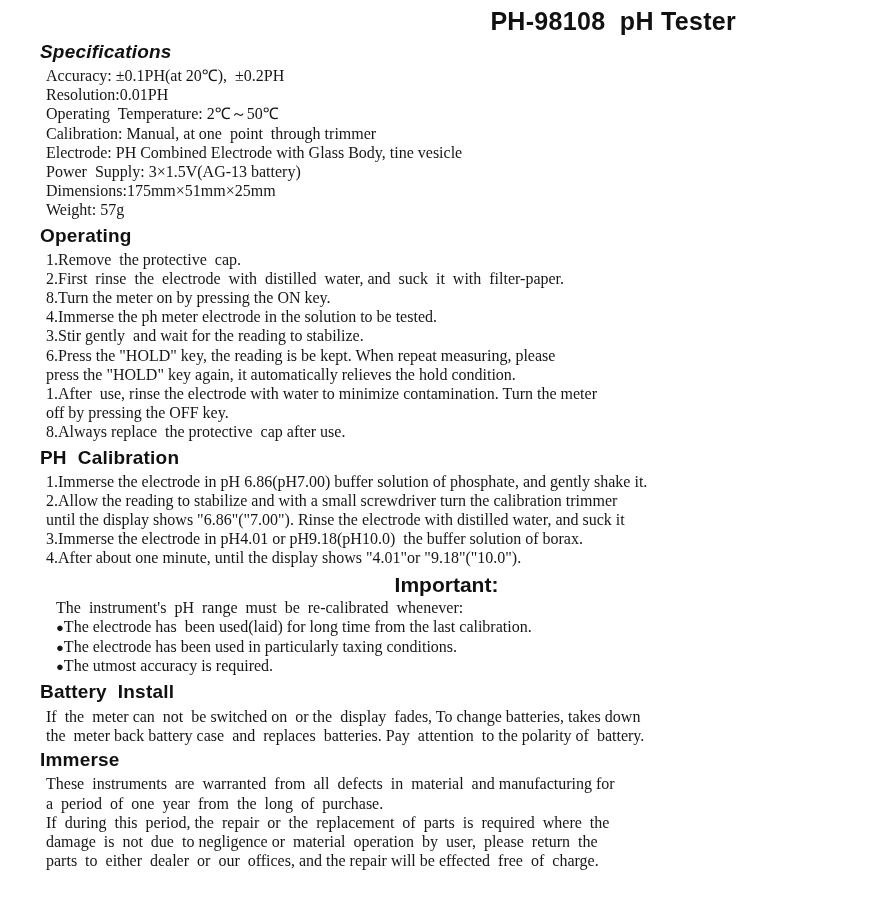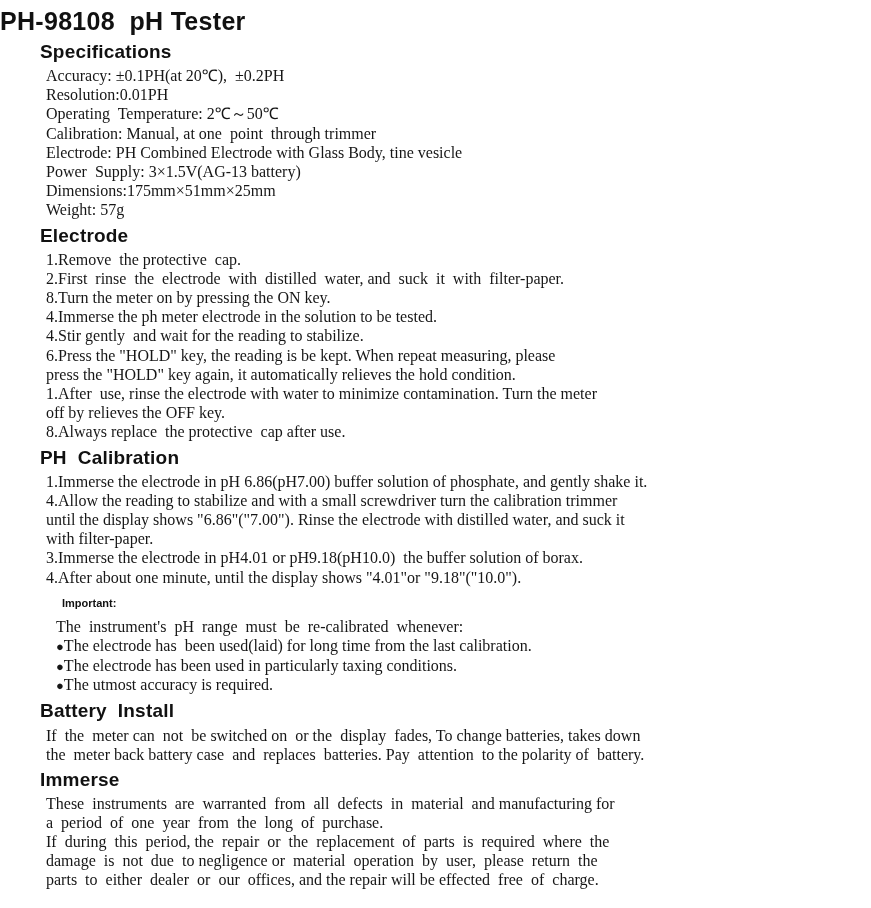--- a/index.html
+++ b/index.html
@@ -14,45 +14,46 @@
     color: #161616;
     padding-top: 7px;
     box-sizing: border-box;
   }
   .doc-title {
     font-family: "Liberation Sans", sans-serif;
     font-weight: bold;
     font-size: 25px;
     line-height: 28px;
     width: 736px;
-    text-align: left;
+    text-align: right;
     margin: 0 0 6px 0;
     white-space: pre-wrap;
     letter-spacing: 0.3px;
     color: #111;
   }
   .section-heading {
     font-family: "Liberation Sans", sans-serif;
     font-weight: bold;
     font-size: 19px;
     line-height: 22px;
     margin: 5px 40px 3px 40px;
     white-space: pre-wrap;
     letter-spacing: 0.2px;
     color: #111;
   }
-  .section-heading.first { margin-top: 2px; }
+  .section-heading.first { margin-top: 2px; font-style: italic; }
   .sub-heading {
     font-family: "Liberation Sans", sans-serif;
     font-weight: bold;
-    font-size: 11px;
+    font-size: 21px;
     line-height: 21px;
     margin: 6px 40px 3px 62px;
     white-space: pre-wrap;
     color: #111;
+    text-align: center;
   }
   .line {
     font-family: "Liberation Serif", serif;
     font-size: 16px;
     line-height: 19.2px;
     margin: 0 36px 0 46px;
     white-space: pre-wrap;
   }
   .line.imp { margin-left: 56px; }
   .bullet-icon {
@@ -73,37 +74,36 @@
   <h2 class="section-heading first">Specifications</h2>
   <p class="line">Accuracy: ±0.1PH(at 20℃),  ±0.2PH</p>
   <p class="line">Resolution:0.01PH</p>
   <p class="line">Operating  Temperature: 2℃～50℃</p>
   <p class="line">Calibration: Manual, at one  point  through trimmer</p>
   <p class="line">Electrode: PH Combined Electrode with Glass Body, tine vesicle</p>
   <p class="line">Power  Supply: 3×1.5V(AG-13 battery)</p>
   <p class="line">Dimensions:175mm×51mm×25mm</p>
   <p class="line">Weight: 57g</p>
 
-  <h2 class="section-heading">Electrode</h2>
+  <h2 class="section-heading">Operating</h2>
   <p class="line">1.Remove  the protective  cap.</p>
   <p class="line">2.First  rinse  the  electrode  with  distilled  water, and  suck  it  with  filter-paper.</p>
   <p class="line">8.Turn the meter on by pressing the ON key.</p>
   <p class="line">4.Immerse the ph meter electrode in the solution to be tested.</p>
-  <p class="line">4.Stir gently  and wait for the reading to stabilize.</p>
+  <p class="line">3.Stir gently  and wait for the reading to stabilize.</p>
   <p class="line">6.Press the "HOLD" key, the reading is be kept. When repeat measuring, please</p>
   <p class="line">press the "HOLD" key again, it automatically relieves the hold condition.</p>
   <p class="line">1.After  use, rinse the electrode with water to minimize contamination. Turn the meter</p>
-  <p class="line">off by relieves the OFF key.</p>
+  <p class="line">off by pressing the OFF key.</p>
   <p class="line">8.Always replace  the protective  cap after use.</p>
 
   <h2 class="section-heading">PH  Calibration</h2>
   <p class="line">1.Immerse the electrode in pH 6.86(pH7.00) buffer solution of phosphate, and gently shake it.</p>
-  <p class="line">4.Allow the reading to stabilize and with a small screwdriver turn the calibration trimmer</p>
+  <p class="line">2.Allow the reading to stabilize and with a small screwdriver turn the calibration trimmer</p>
   <p class="line">until the display shows "6.86"("7.00"). Rinse the electrode with distilled water, and suck it</p>
-  <p class="line">with filter-paper.</p>
   <p class="line">3.Immerse the electrode in pH4.01 or pH9.18(pH10.0)  the buffer solution of borax.</p>
   <p class="line">4.After about one minute, until the display shows "4.01"or "9.18"("10.0").</p>
 
   <h3 class="sub-heading">Important:</h3>
   <p class="line imp">The  instrument's  pH  range  must  be  re-calibrated  whenever:</p>
   <p class="line imp"><span class="bullet-icon">●</span><span>The electrode has  been used(laid) for long time from the last calibration.</span></p>
   <p class="line imp"><span class="bullet-icon">●</span><span>The electrode has been used in particularly taxing conditions.</span></p>
   <p class="line imp"><span class="bullet-icon">●</span><span>The utmost accuracy is required.</span></p>
 
   <h2 class="section-heading heading-battery">Battery  Install</h2>

